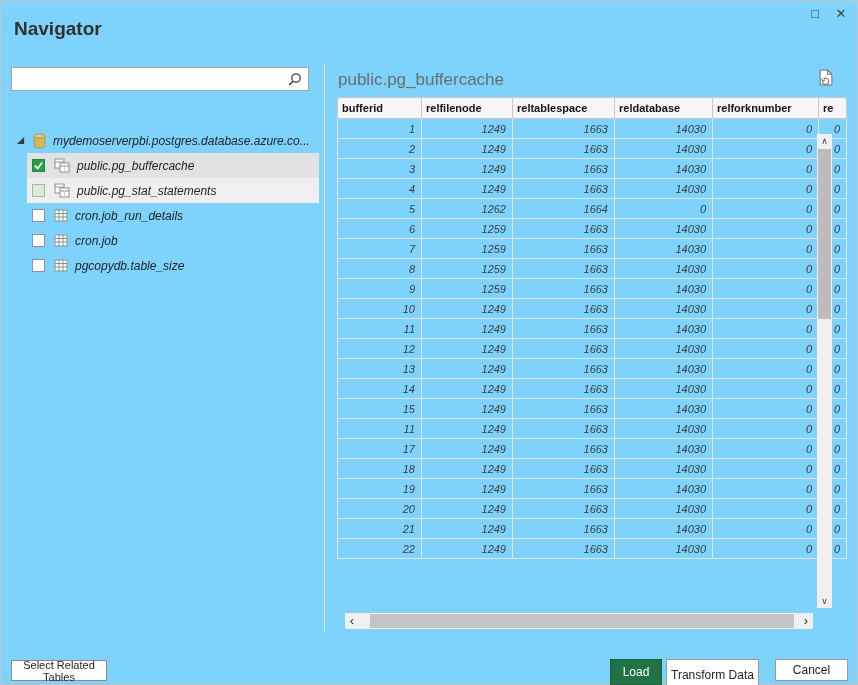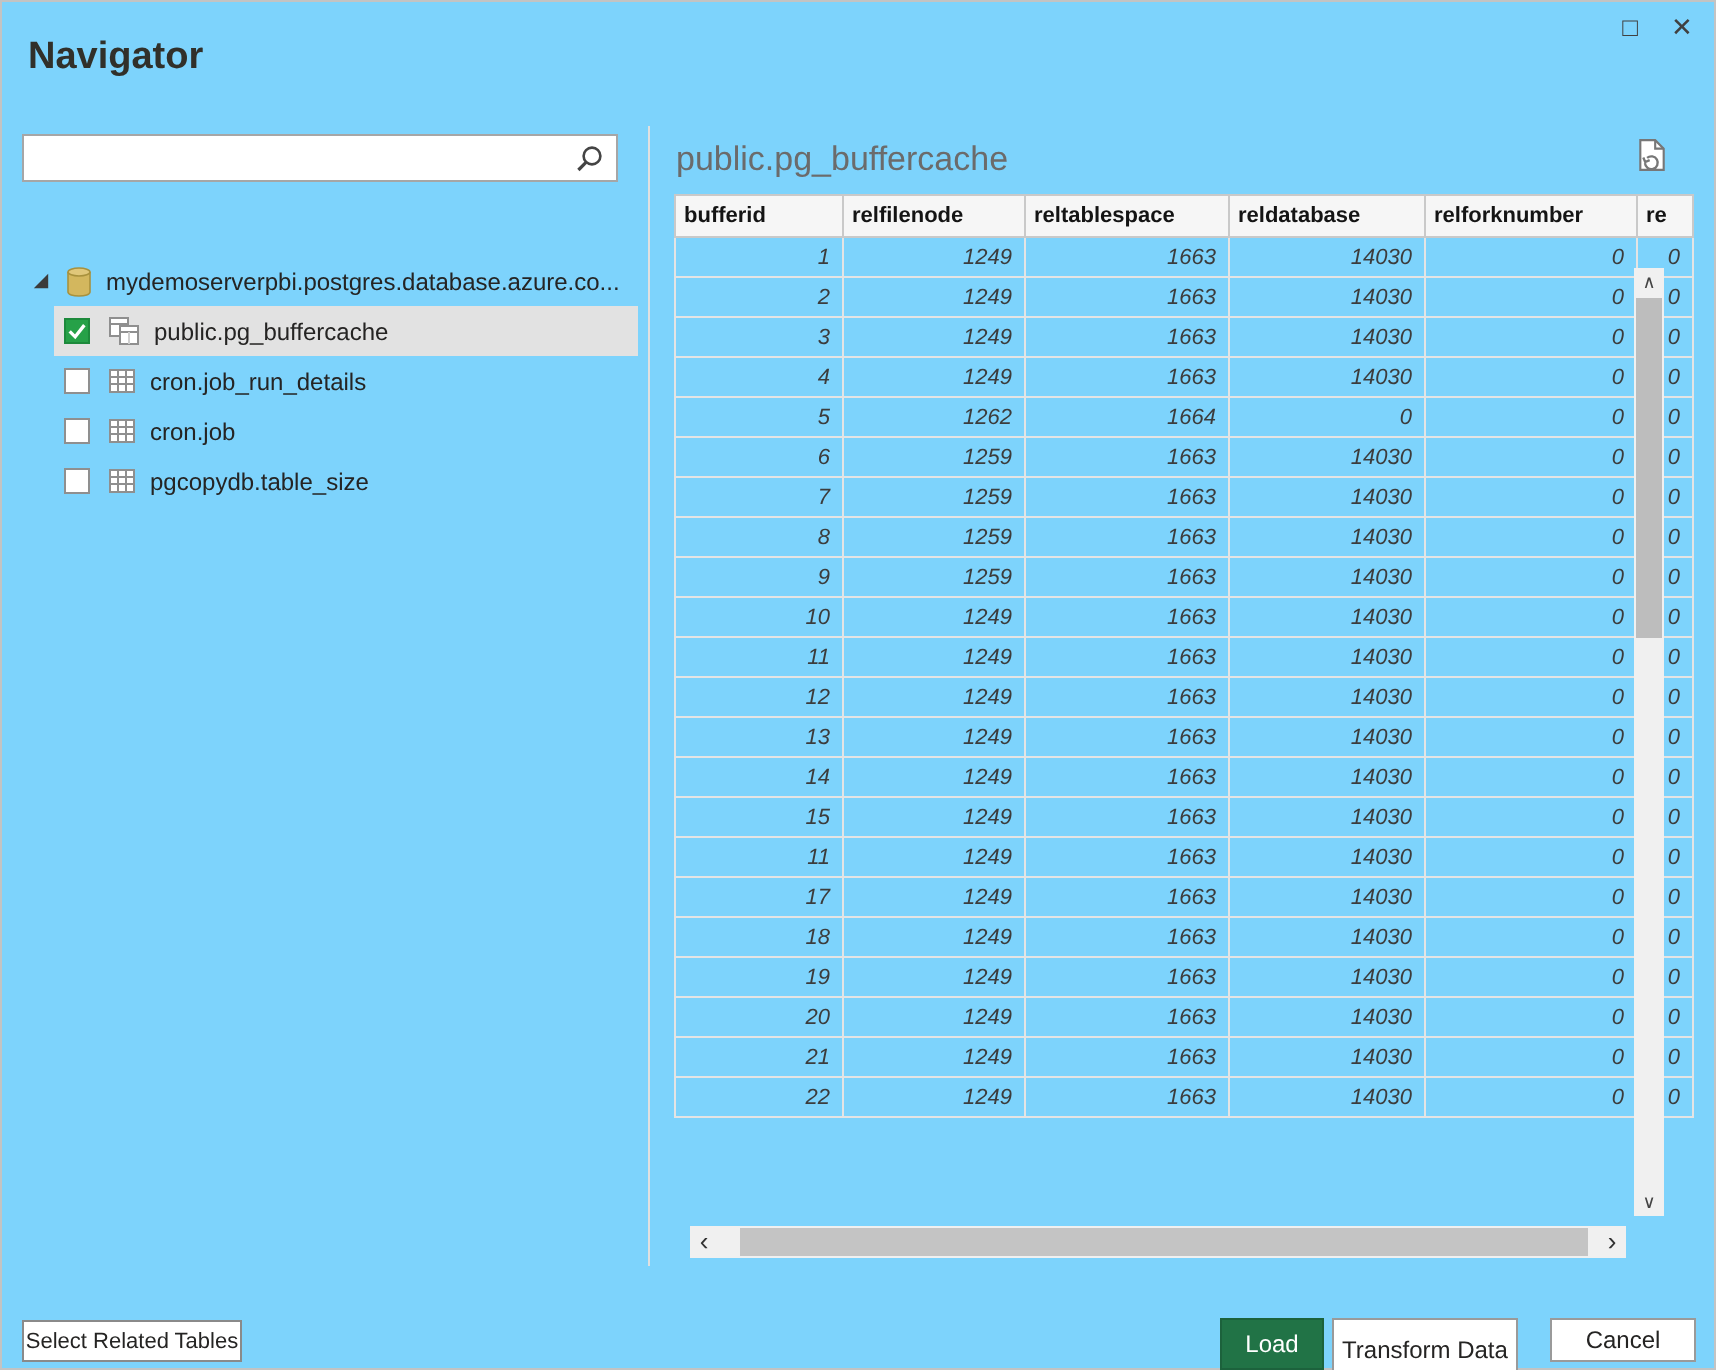--- a/index.html
+++ b/index.html
@@ -15,21 +15,21 @@
   
   .search-box { position:absolute; left:10px; top:66px; width:298px; height:24px; border:1px solid #a6a6a6; display:flex; align-items:center; background:#fff; }
   .search-box input { flex:1; height:100%; border:none; outline:none; padding:0 6px; font-size:12px; font-family:inherit; }
   .search-icon { width:26px; display:flex; justify-content:center; align-items:center; cursor:pointer; }
 
   .display-options { position:absolute; left:10px; top:97px; width:298px; height:20px; display:flex; align-items:center; font-size:12px; color:#252423; }
   .dropdown { display:flex; align-items:center; gap:5px; cursor:pointer; }
   .caret { font-size:9px; color:#555; }
   .do-refresh { margin-left:auto; cursor:pointer; display:flex; }
 
-  .tree { position:absolute; left:10px; top:127px; width:308px; }
+  .tree { position:absolute; left:10px; top:127px; width:308px;font-style:italic; }
   .server-row { height:25px; display:flex; align-items:center; font-size:12px; color:#252423; cursor:pointer; }
   .arrow-cell { width:18px; display:flex; justify-content:center; }
   .db-cell { width:20px; display:flex; justify-content:center; margin-right:4px; }
   .server-label { white-space:nowrap; overflow:hidden; }
   .tree-row { height:25px; display:flex; align-items:center; margin-left:16px; padding-left:5px; font-size:12px; color:#252423; cursor:pointer; }
   .tree-row.selected { background:#e2e2e2; }
   .tree-row.highlighted { background:#efefef; }
   .cb { width:13px; height:13px; min-width:13px; border:1px solid #8f8f8f; background:#fff; display:inline-flex; align-items:center; justify-content:center; margin-right:9px; }
   .cb.checked { background:#26a148; border-color:#1d8a3c; }
   .cb.partial { background:#d8ecd8; border-color:#9cba9c; }
@@ -56,21 +56,21 @@
   .vthumb { position:absolute; left:1px; top:15px; width:13px; height:170px; background:#bdbdbd; cursor:pointer; }
 
   .hscroll { position:absolute; left:8px; top:612px; width:468px; height:16px; background:#f0f0f0; }
   .hbtn { position:absolute; top:0; width:14px; height:16px; text-align:center; font-size:13px; line-height:15px; color:#333; cursor:pointer; }
   .hbtn.left { left:0; }
   .hbtn.right { right:0; }
   .hthumb { position:absolute; left:25px; top:1px; width:424px; height:14px; background:#c4c4c4; cursor:pointer; }
 
   
   .btn { position:absolute; display:flex; align-items:center; justify-content:center; background:#fff; border:1px solid #9a9a9a; color:#252423; font-size:12px; font-family:inherit; cursor:pointer; }
-  .btn.select-related { left:10px; top:659px; width:110px; height:21px; font-size:11px; border-color:#8a8a8a; }
+  .btn.select-related { left:10px; top:659px; width:96px; height:21px; font-size:11px; border-color:#8a8a8a; }
   .btn.load { right:195px; top:658px; width:52px; height:26px; background:#217346; border-color:#1c623c; border:1px solid #1c623c; color:#fff; }
   .btn.transform { right:98px; top:658px; width:93px; height:32px; }
   .btn.cancel { right:9px; top:658px; width:73px; height:22px; }
 </style>
 </head>
 <body>
 
 <div class="dialog">
 
   <div class="app-title">Navigator</div>
@@ -114,20 +114,33 @@
             <svg width="16" height="15" viewBox="0 0 16 15">
               <rect x="1" y="1" width="9" height="9" fill="#fff" stroke="#8f8f8f"></rect>
               <line x1="1" y1="4" x2="10" y2="4" stroke="#8f8f8f"></line>
               <rect x="6" y="5" width="9" height="9" fill="#fff" stroke="#8f8f8f"></rect>
               <line x1="6" y1="8" x2="15" y2="8" stroke="#8f8f8f"></line>
               <line x1="10.5" y1="8" x2="10.5" y2="14" stroke="#cfcfcf"></line>
             </svg>
           </span>
           <span class="tlabel">public.pg_buffercache</span>
         </div>
+        <div class="tree-row highlighted">
+          <span class="cb partial"></span>
+          <span class="ticon">
+            <svg width="16" height="15" viewBox="0 0 16 15">
+              <rect x="1" y="1" width="9" height="9" fill="#fff" stroke="#8f8f8f"></rect>
+              <line x1="1" y1="4" x2="10" y2="4" stroke="#8f8f8f"></line>
+              <rect x="6" y="5" width="9" height="9" fill="#fff" stroke="#8f8f8f"></rect>
+              <line x1="6" y1="8" x2="15" y2="8" stroke="#8f8f8f"></line>
+              <line x1="10.5" y1="8" x2="10.5" y2="14" stroke="#cfcfcf"></line>
+            </svg>
+          </span>
+          <span class="tlabel">public.pg_stat_statements</span>
+        </div>
         <div class="tree-row">
           <span class="cb empty"></span>
           <span class="ticon">
             <svg width="14" height="13" viewBox="0 0 14 13">
               <rect x="1" y="1" width="12" height="11" fill="#fff" stroke="#8f8f8f"></rect>
               <line x1="1" y1="4.5" x2="13" y2="4.5" stroke="#8f8f8f"></line>
               <line x1="1" y1="8" x2="13" y2="8" stroke="#8f8f8f"></line>
               <line x1="5" y1="1" x2="5" y2="12" stroke="#8f8f8f"></line>
               <line x1="9" y1="1" x2="9" y2="12" stroke="#8f8f8f"></line>
             </svg>

